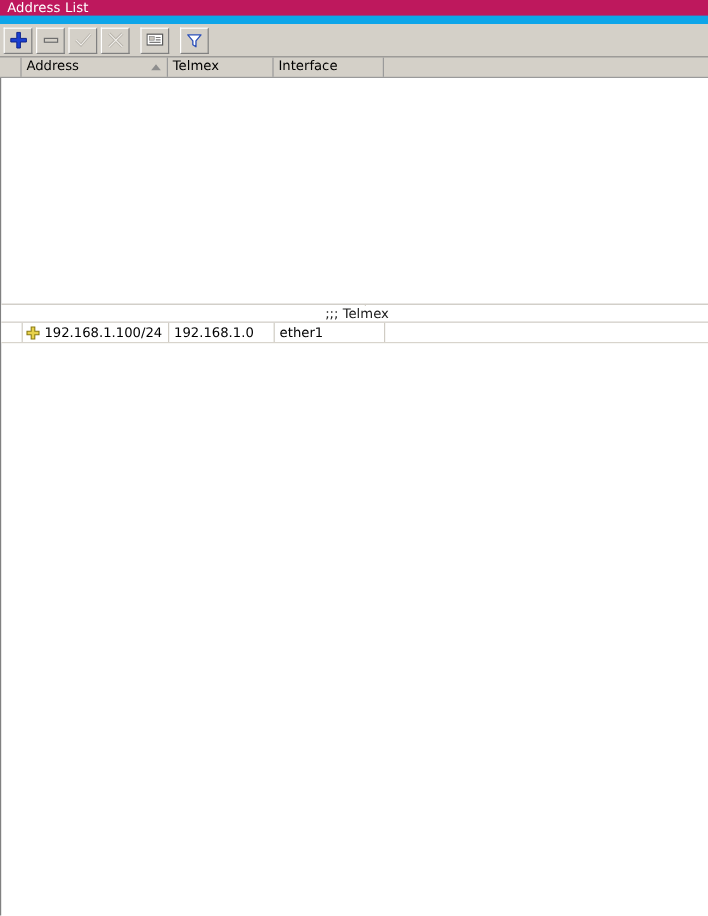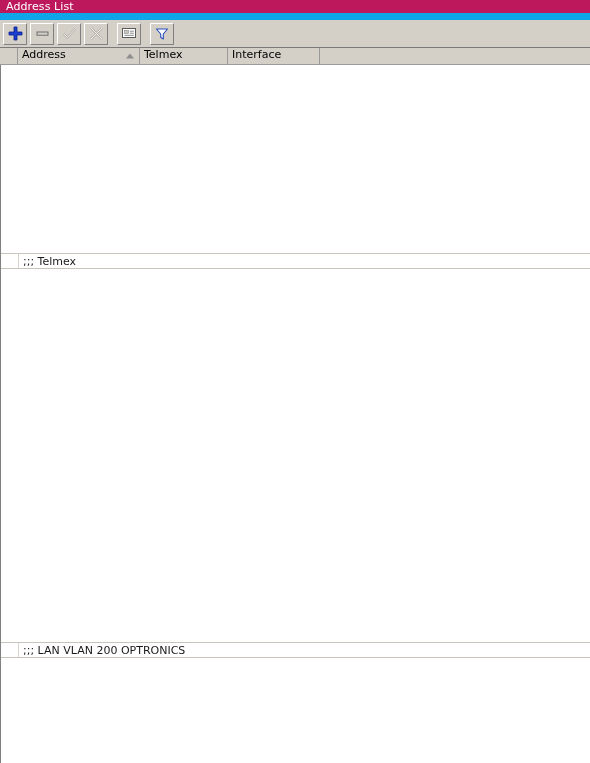--- a/index.html
+++ b/index.html
@@ -124,20 +124,21 @@
   
   .comment-row {
     height: 16px;
     display: flex;
     align-items: center;
     border-top: 1px solid #c8c4bc;
     border-bottom: 1px solid #c8c4bc;
     background: #ffffff;
     box-sizing: border-box;
     cursor: default;
+    flex-direction: column;
   }
   .comment-gutter { width: 18px; height: 100%; border-right: 1px solid #d8d4cc; box-sizing: border-box; }
   .comment-text {
     padding-left: 4px;
     font-size: 11px;
     color: #1a1a1a;
     white-space: nowrap;
   }
 
   
@@ -282,29 +283,43 @@
   </div>
 
   <div class="list-body">
 
     <div class="spacer" style="height:188px;"></div>
 
     <div class="comment-row">
       <div class="comment-gutter"></div>
       <span class="comment-text">;;; Telmex</span>
     </div>
+    <div class="data-row">
+      <div class="dcell gutter"></div>
+      <div class="dcell col-address">
+        <span class="flag-icon">
+          <svg width="13" height="13" viewBox="0 0 13 13">
+            <path d="M5,1.5 L8,1.5 L8,5 L11.5,5 L11.5,8 L8,8 L8,11.5 L5,11.5 L5,8 L1.5,8 L1.5,5 L5,5 Z" fill="#e8d24a" stroke="#8a7a10" stroke-width="0.9" stroke-linejoin="miter"></path>
+          </svg>
+        </span>
+        <span>192.168.1.100/24</span>
+      </div>
+      <div class="dcell col-network">
+        <span>192.168.1.0</span>
+      </div>
+      <div class="dcell col-interface">
+        <span>ether1</span>
+      </div>
+      <div class="dcell col-rest"></div>
+    </div>
 
     <div class="spacer" style="height:40px;"></div>
 
 
     <div class="spacer" style="height:333px;"></div>
 
-    <div class="comment-row">
-      <div class="comment-gutter"></div>
-      <span class="comment-text">;;; LAN VLAN 200 OPTRONICS</span>
-    </div>
 
     <div class="spacer" style="height:28px;"></div>
 
   </div>
 
 
 </div>
 
 </body></html>

